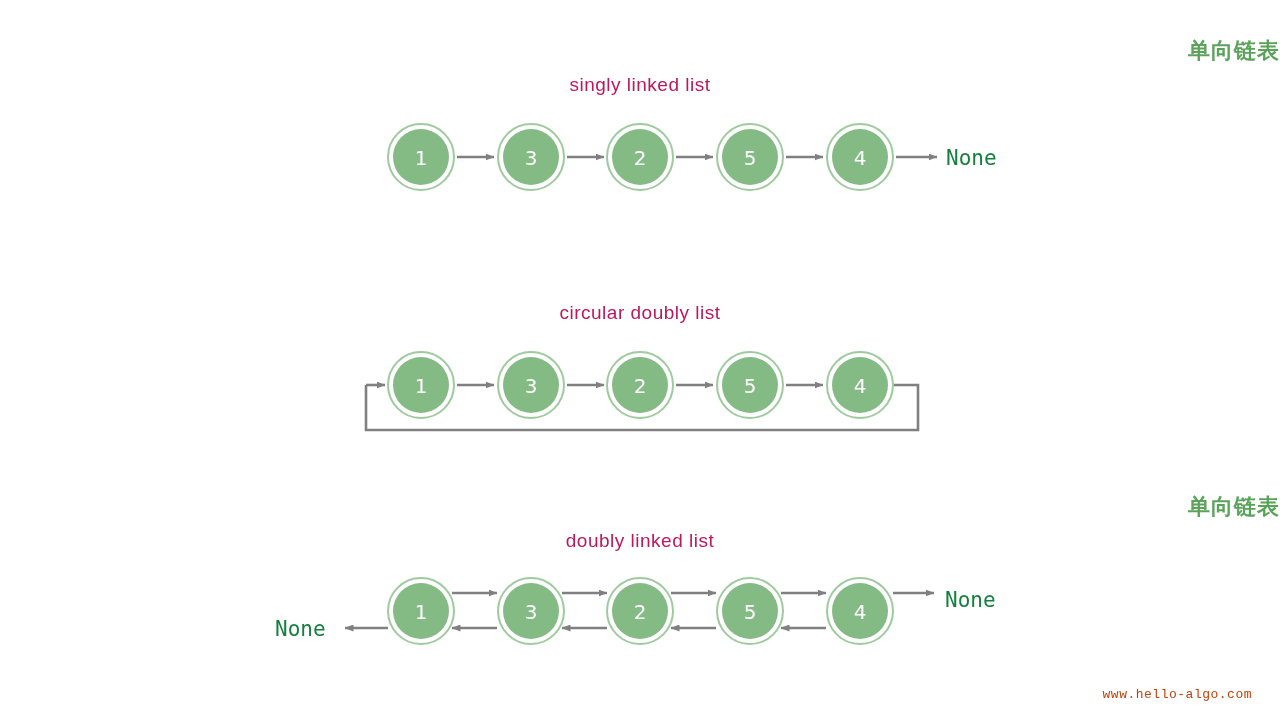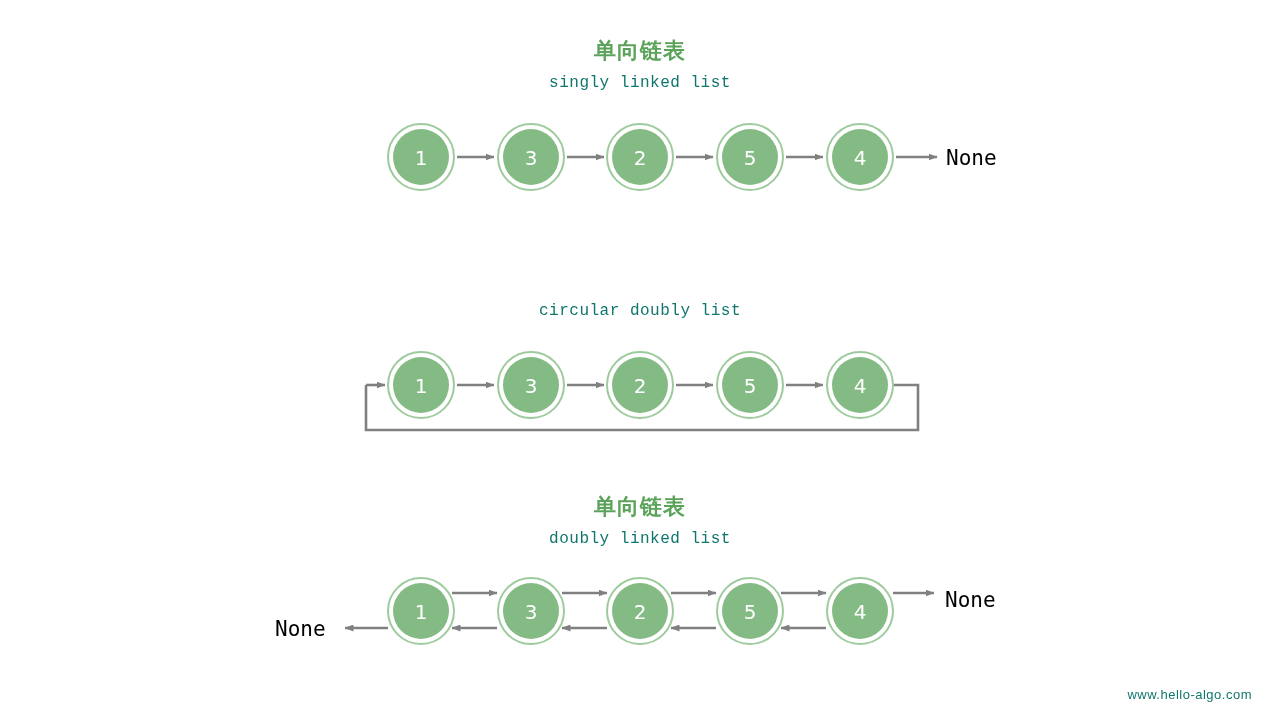--- a/index.html
+++ b/index.html
@@ -19,62 +19,62 @@
     position: absolute;
     left: 0;
     top: 0;
     width: 1280px;
     height: 720px;
   }
 
   .section-title-cn {
     position: absolute;
     width: 100%;
-    text-align: center;
+    text-align: right;
     color: #5ba35b;
     font-family: "DejaVu Sans", sans-serif;
     font-weight: bold;
     font-size: 22px;
     letter-spacing: 1px;
     white-space: nowrap;
   }
 
   .section-title-en {
     position: absolute;
     width: 100%;
     text-align: center;
-    color: #0f766e;
-    font-family: Liberation Mono, monospace;
-    font-size: 16px;
+    color: #be185d;
+    font-family: Liberation Sans, sans-serif;
+    font-size: 19px;
     letter-spacing: 0.5px;
     white-space: nowrap;
   }
 
   .none-label {
     position: absolute;
-    color: #000000;
+    color: #15803d;
     font-family: "DejaVu Sans Mono", monospace;
     font-size: 21px;
     white-space: nowrap;
   }
 
   .node-value {
     fill: #ffffff;
     font-family: "DejaVu Sans", sans-serif;
     font-size: 20px;
     text-anchor: middle;
     dominant-baseline: central;
   }
 
   .watermark {
     position: absolute;
     right: 28px;
     bottom: 18px;
-    color: #0f766e;
-    font-family: Liberation Sans, sans-serif;
+    color: #c2410c;
+    font-family: Liberation Mono, monospace;
     font-size: 13px;
     letter-spacing: 0.5px;
     white-space: nowrap;
     margin-left: 23px;
   }
 </style>
 </head>
 <body>
 
 <div class="canvas">

